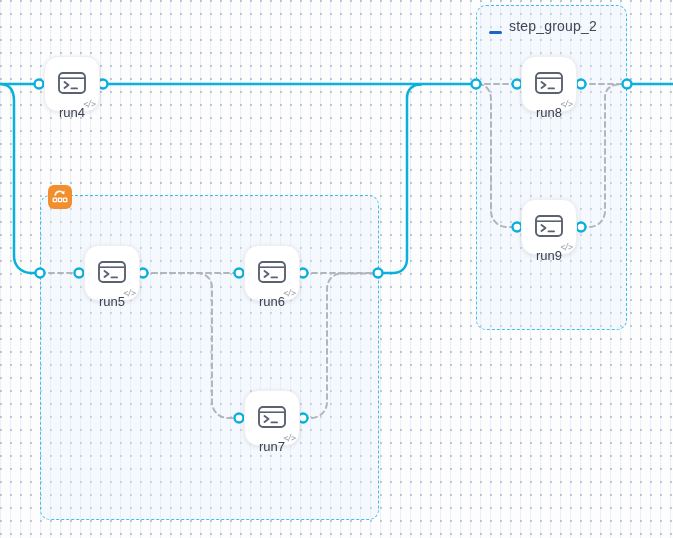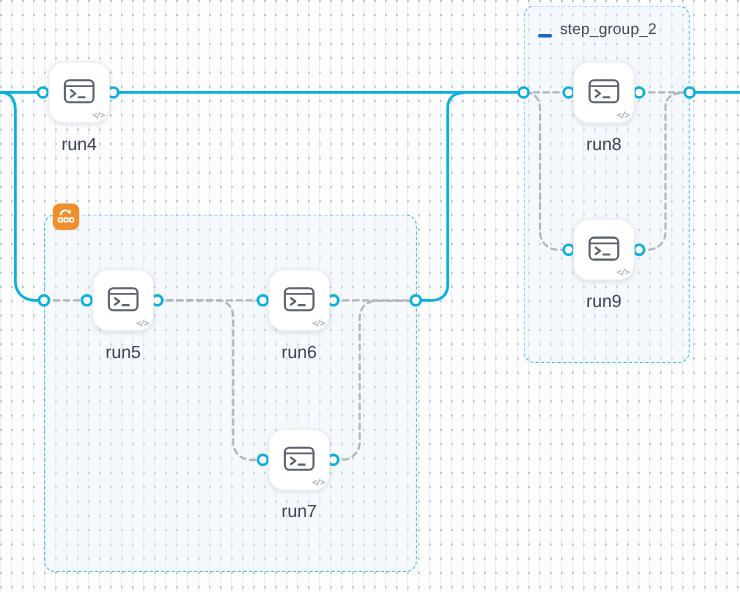--- a/index.html
+++ b/index.html
@@ -25,22 +25,22 @@
   .badge{
     position:absolute;top:-11px;left:7px;width:24px;height:24px;border-radius:6px;
     background:#f28e2c;display:flex;align-items:center;justify-content:center;
   }
   .node{
     position:absolute;width:56px;height:56px;background:#fff;border-radius:14px;
     border:1px solid #edeff3;box-shadow:0 1px 4px rgba(70,80,100,0.14);
     display:flex;align-items:center;justify-content:center;box-sizing:border-box;
   }
   .node-label{
-    position:absolute;top:66px;left:50%;transform:translateX(-50%);
-    font-size:16px;color:#3b4150;white-space:nowrap;
+    position:absolute;top:48px;left:50%;transform:translateX(-50%);
+    font-size:13px;color:#3b4150;white-space:nowrap;
   }
   .code-overlay{
     position:absolute;right:4px;bottom:2px;font-size:8px;color:#98a0aa;
     font-family:"DejaVu Sans Mono",monospace;letter-spacing:-1px;
   }
   #edges{position:absolute;left:0;top:0;z-index:2;}
   .group{z-index:1;}
   .node{z-index:3;}
   .edge-solid{fill:none;stroke:#08b0de;stroke-width:2.5;stroke-linecap:round;}
   .edge-dashed{fill:none;stroke:#b3b4bc;stroke-width:2;stroke-dasharray:5 4;stroke-linecap:round;}

